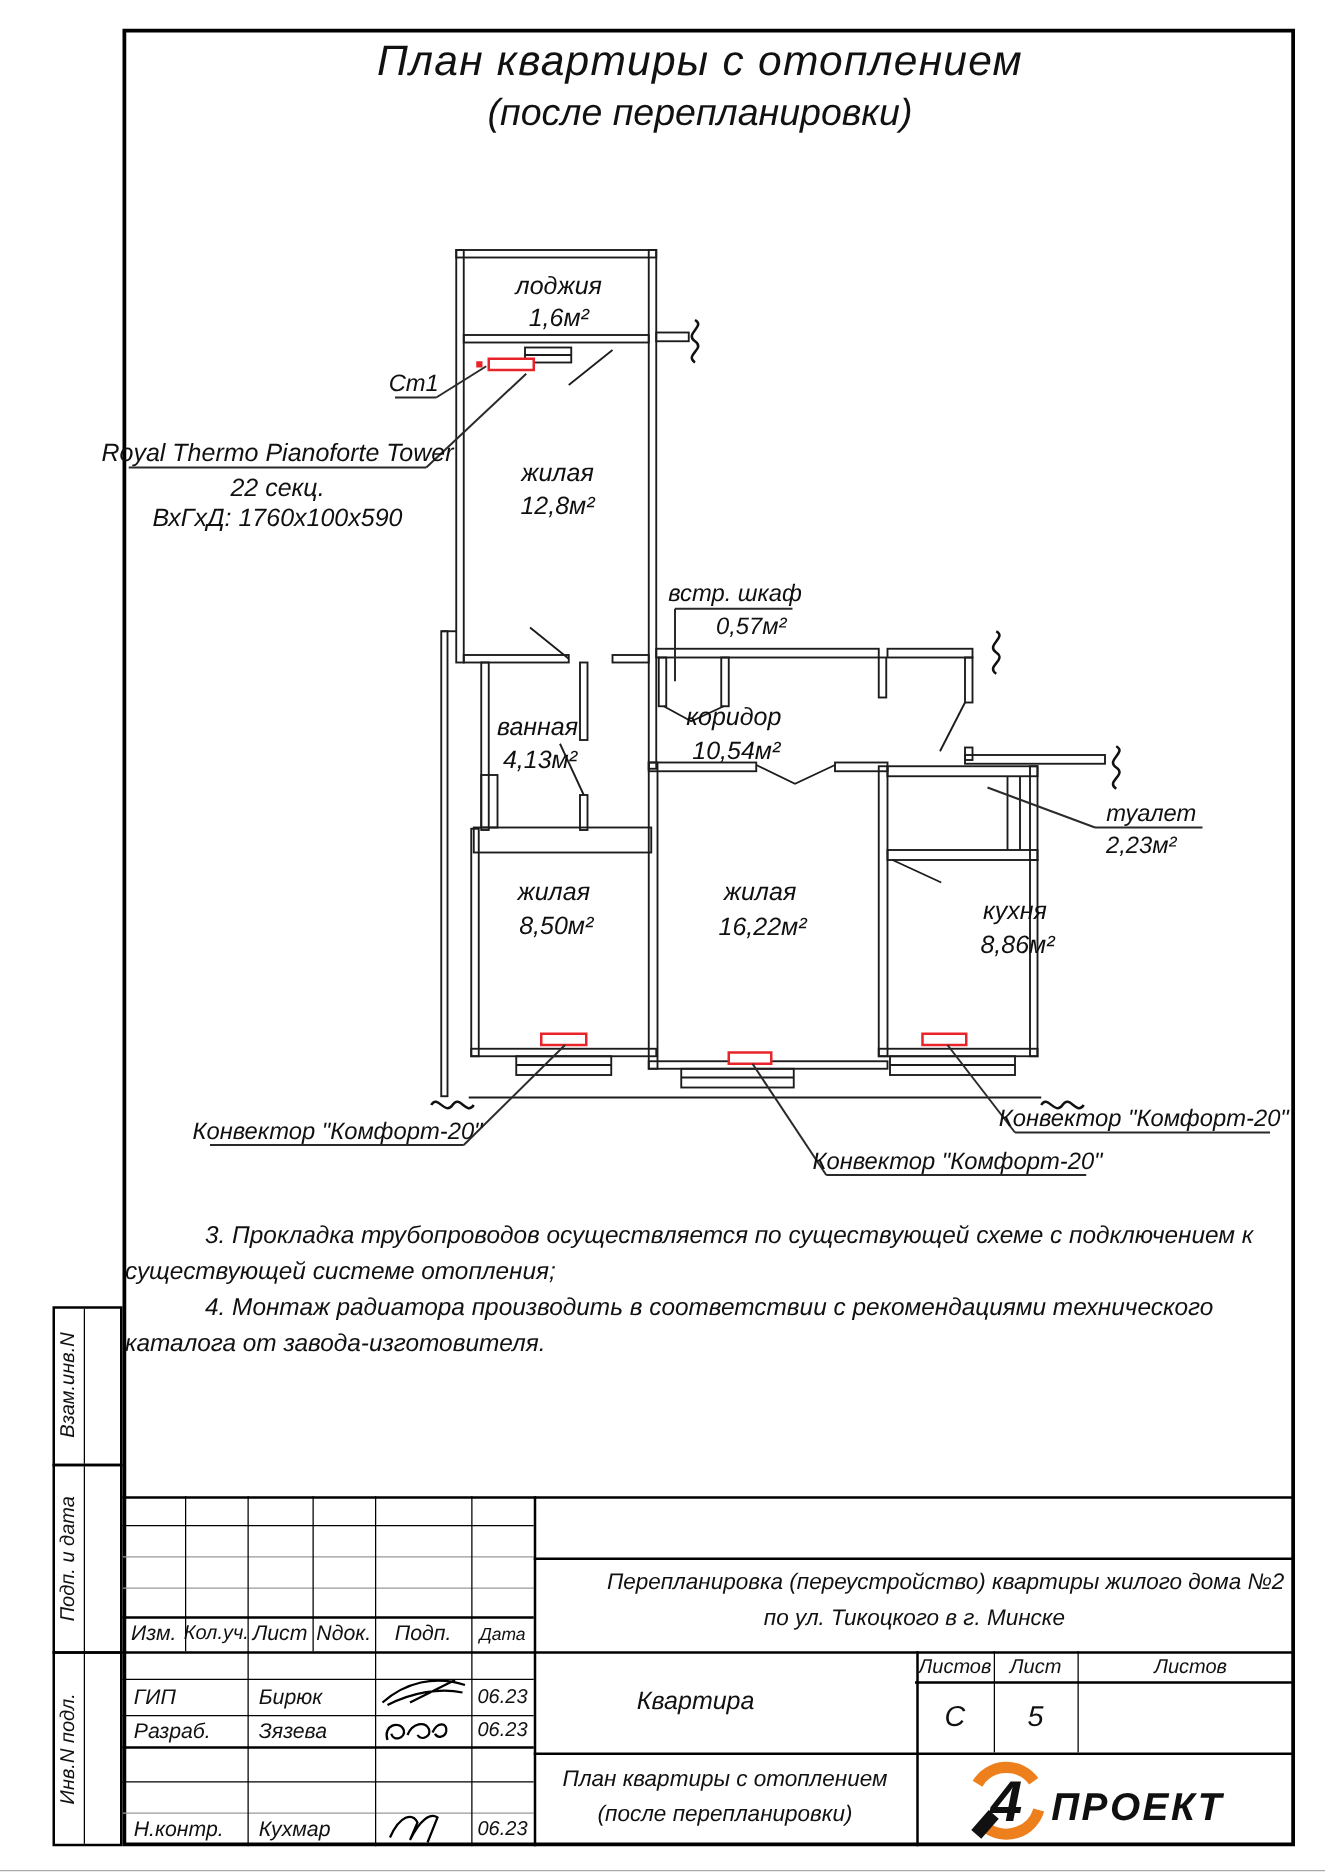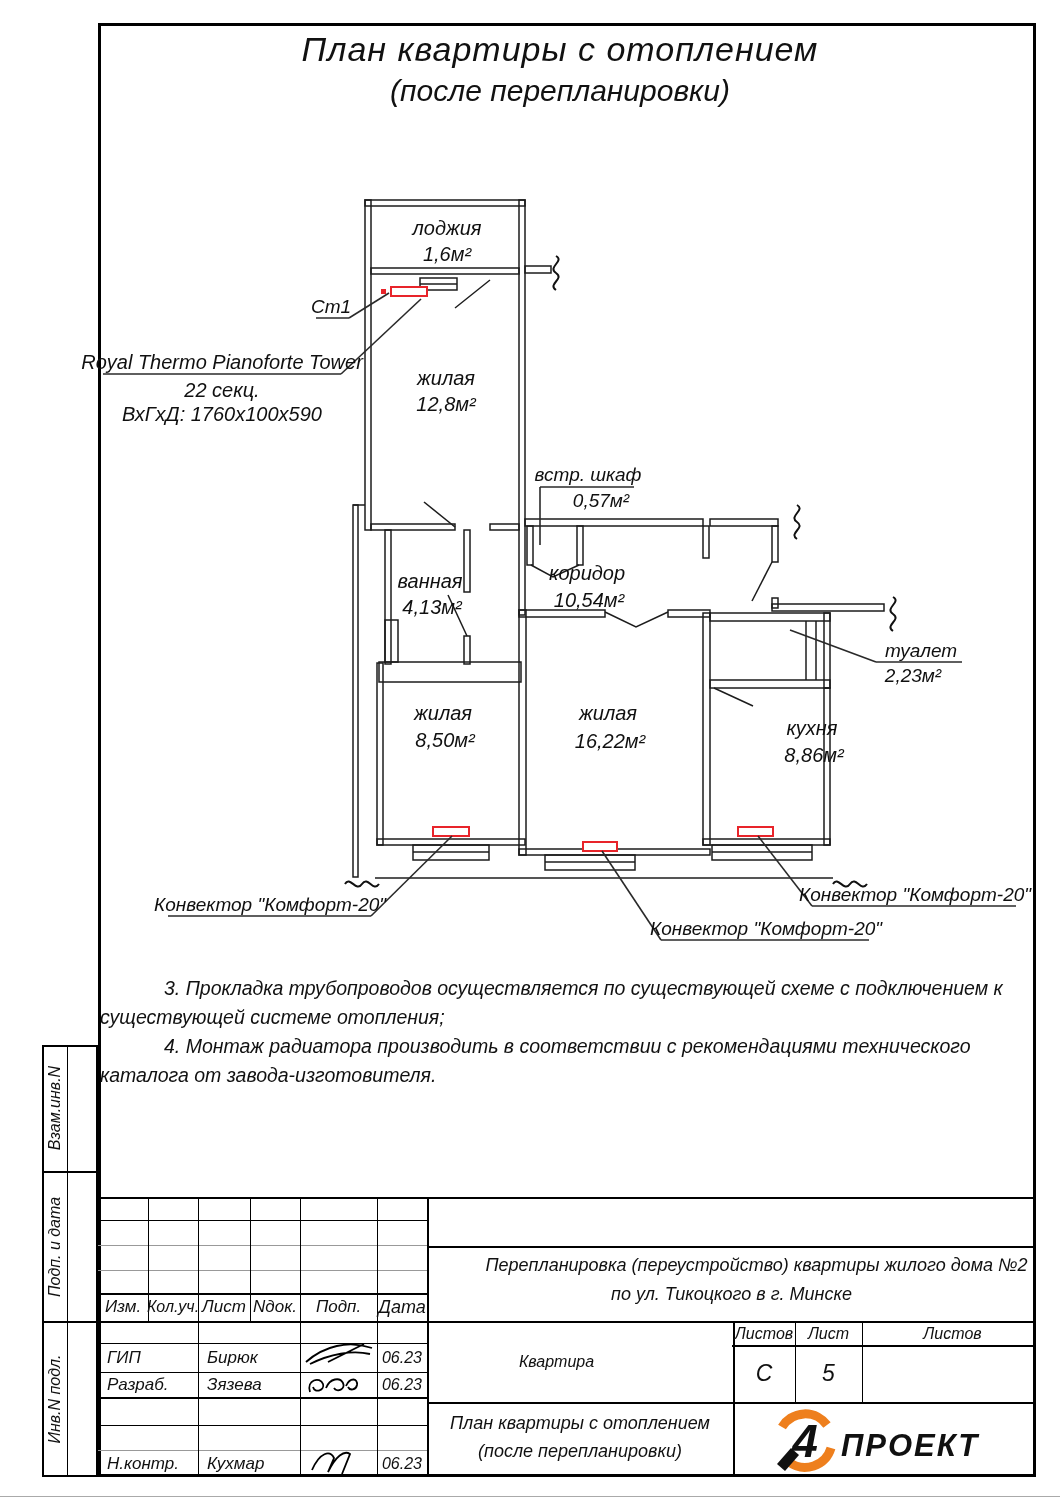--- a/index.html
+++ b/index.html
@@ -186,35 +186,35 @@
 <div class="vl1" style="left:300px;top:1197px;height:280px;"></div>
 <div class="vl1" style="left:377px;top:1197px;height:280px;"></div>
 <div class="vl1" style="left:795px;top:1321px;height:81px;"></div>
 <div class="vl1" style="left:862px;top:1321px;height:81px;"></div>
 
 <div class="cellt" style="left:98px;top:1294px;width:50px;height:26px;font-size:17px;">Изм.</div>
 <div class="cellt" style="left:148px;top:1294px;width:50px;height:26px;font-size:16px;">Кол.уч.</div>
 <div class="cellt" style="left:198px;top:1294px;width:52px;height:26px;font-size:17px;">Лист</div>
 <div class="cellt" style="left:250px;top:1294px;width:50px;height:26px;font-size:17px;">Nдок.</div>
 <div class="cellt" style="left:300px;top:1294px;width:77px;height:26px;font-size:17px;">Подп.</div>
-<div class="cellt" style="left:377px;top:1294px;width:50px;height:26px;font-size:18px;">Дата</div>
+<div class="cellt" style="left:377px;top:1294px;width:50px;height:26px;font-size:14px;">Дата</div>
 
 <div class="cellL" style="left:98px;top:1344px;width:100px;height:28px;font-size:17px;">ГИП</div>
 <div class="cellL" style="left:198px;top:1344px;width:102px;height:28px;font-size:17px;">Бирюк</div>
 <div class="cellt" style="left:377px;top:1344px;width:50px;height:28px;font-size:16px;">06.23</div>
 <div class="cellL" style="left:98px;top:1373px;width:100px;height:24px;font-size:17px;">Разраб.</div>
 <div class="cellL" style="left:198px;top:1373px;width:102px;height:24px;font-size:17px;">Зязева</div>
 <div class="cellt" style="left:377px;top:1373px;width:50px;height:24px;font-size:16px;">06.23</div>
 <div class="cellL" style="left:98px;top:1450px;width:100px;height:27px;font-size:17px;">Н.контр.</div>
 <div class="cellL" style="left:198px;top:1450px;width:102px;height:27px;font-size:17px;">Кухмар</div>
 <div class="cellt" style="left:377px;top:1450px;width:50px;height:27px;font-size:16px;">06.23</div>
 
 <div class="cellt" style="left:427px;top:1252px;width:609px;height:26px;font-size:18px;margin-left:25px;">Перепланировка (переустройство) квартиры жилого дома №2</div>
 <div class="cellt" style="left:427px;top:1281px;width:609px;height:26px;font-size:18px;">по ул. Тикоцкого в г. Минске</div>
-<div class="cellt" style="left:427px;top:1321px;width:259px;height:81px;font-size:16px;">Квартира</div>
+<div class="cellt" style="left:427px;top:1321px;width:259px;height:81px;font-size:20px;">Квартира</div>
 
 <div class="cellt" style="left:733px;top:1322px;width:62px;height:23px;font-size:16px;">Листов</div>
 <div class="cellt" style="left:795px;top:1322px;width:67px;height:23px;font-size:16px;">Лист</div>
 <div class="cellt" style="left:862px;top:1322px;width:181px;height:23px;font-size:16px;">Листов</div>
 <div class="cellt" style="left:733px;top:1345px;width:62px;height:57px;font-size:23px;">С</div>
 <div class="cellt" style="left:795px;top:1345px;width:67px;height:57px;font-size:23px;">5</div>
 
 <div class="cellt" style="left:427px;top:1410px;width:306px;height:26px;font-size:18px;">План квартиры с отоплением</div>
 <div class="cellt" style="left:427px;top:1438px;width:306px;height:26px;font-size:18px;">(после перепланировки)</div>
 

